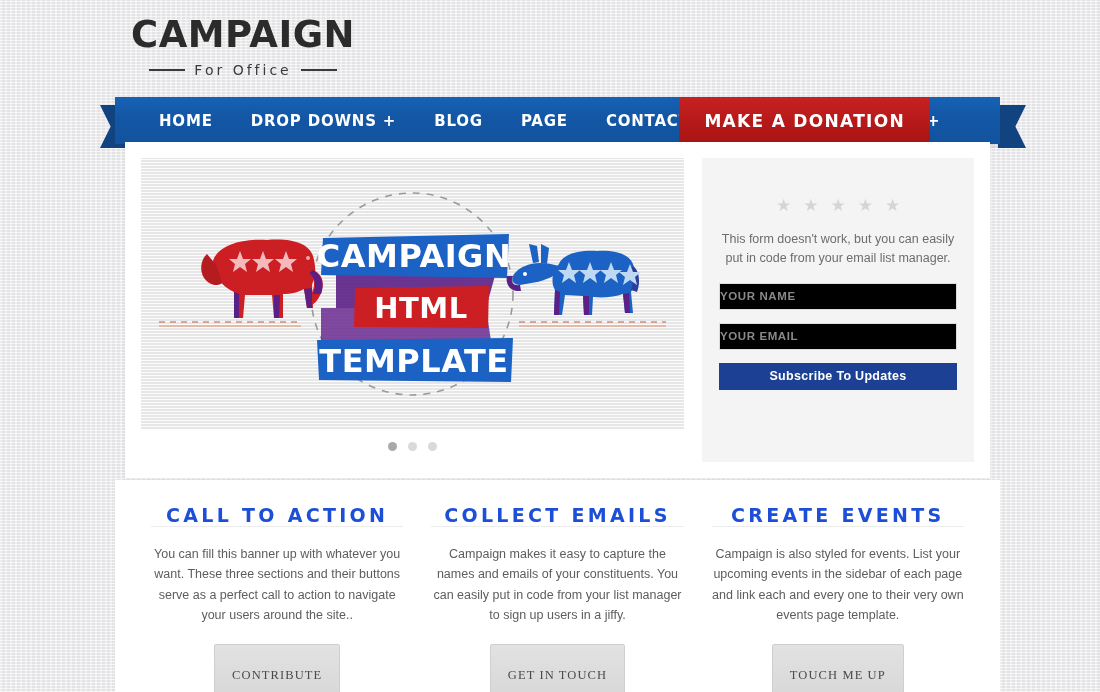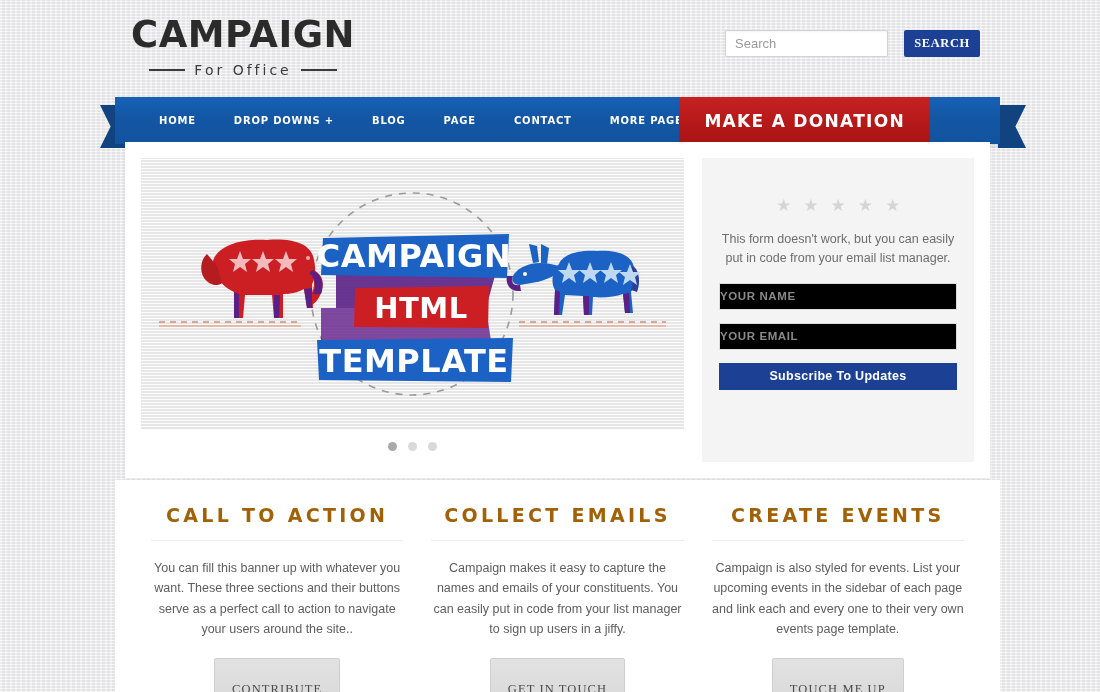--- a/index.html
+++ b/index.html
@@ -139,21 +139,21 @@
     align-items: center;
   }
   .nav-items {
     display: flex;
     align-items: center;
     list-style: none;
     margin-left: 25px;
   }
   .nav-item {
     color: #fff;
-    font-size: 10px;
+    font-size: 15px;
     font-weight: bold;
     letter-spacing: 0.8px;
     padding: 0 19px;
     cursor: pointer;
     white-space: nowrap;
     font-family: "DejaVu Sans", sans-serif;
   }
   .donation-btn {
     position: absolute;
     right: 70px;
@@ -293,23 +293,22 @@
   }
   .cta-col {
     flex: 1;
     padding: 0 14px;
     text-align: center;
   }
   .cta-title {
     font-size: 19px;
     font-weight: bold;
     letter-spacing: 3.3px;
-    color: #a16207;
-    font-family: "DejaVu Sans", sans-serif;
-    padding-bottom: 14px;
+    color: #1d4ed8;
+    font-family: "DejaVu Sans", sans-serif;
     border-bottom: 1px solid #ececec;
   }
   .cta-text {
     font-size: 12.5px;
     line-height: 1.63;
     color: #5d5d5d;
     margin-top: 17px;
   }
   .cta-btn {
     margin-top: 18px;
@@ -335,24 +334,20 @@
   <div class="header">
     <div class="logo">
       <div class="logo-main">CAMPAIGN</div>
       <div class="logo-sub-wrap">
         <span class="logo-rule"></span>
         <span class="logo-sub">For Office</span>
         <span class="logo-rule"></span>
       </div>
     </div>
 
-    <div class="search-area">
-      <input class="search-input" type="text" placeholder="Search" style="">
-      <button class="search-btn">SEARCH</button>
-    </div>
   </div>
 
   <div class="nav-wrap">
     <div class="ribbon-tail left"></div>
     <div class="ribbon-tail right"></div>
     <div class="nav-shadow"></div>
     <div class="nav-bar">
       <ul class="nav-items">
         <li class="nav-item">HOME</li>
         <li class="nav-item">DROP DOWNS +</li>

